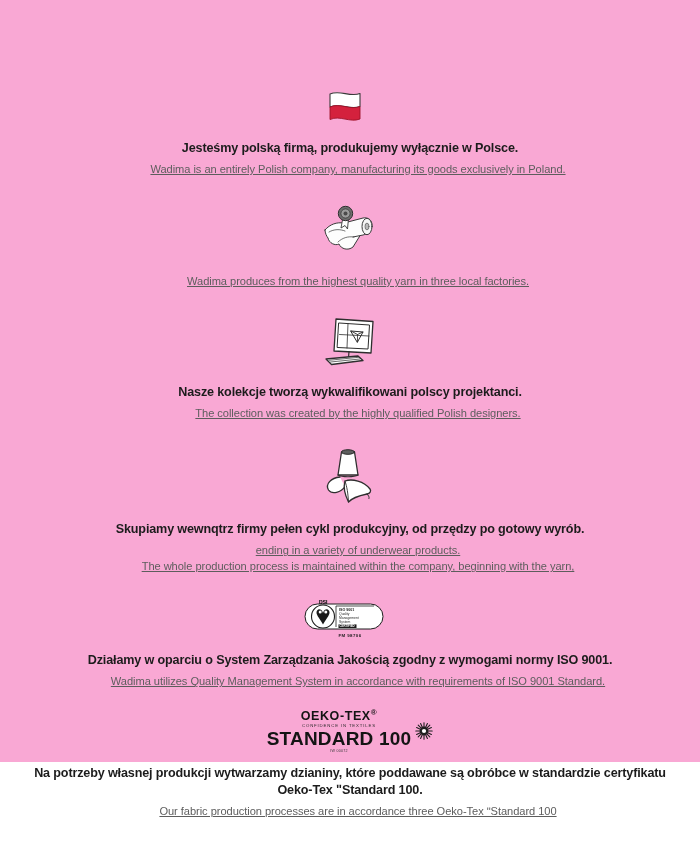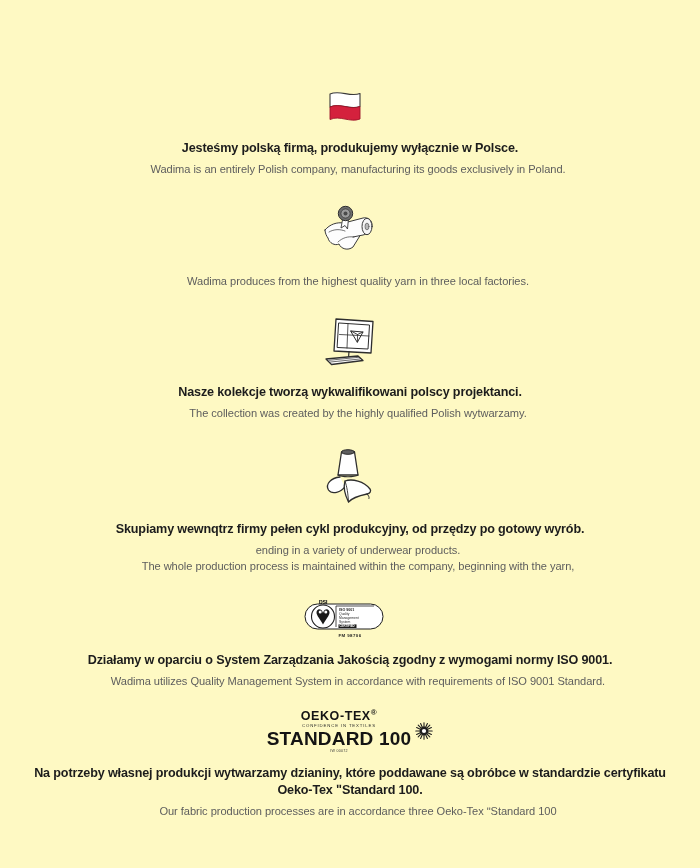--- a/index.html
+++ b/index.html
@@ -9,22 +9,22 @@
   }
   body {
     width: 700px;
     height: 868px;
     font-family: "Liberation Sans", sans-serif;
     color: #1a1a1a;
     overflow: hidden;
   }
   .page {
     width: 700px;
-    height: 868px;
-    background: #fef9c3;
+    height: 762px;
+    background: #f9a8d4;
     position: relative;
     box-sizing: border-box;
     padding-top: 86px;
   }
   .feature {
     width: 100%;
     display: flex;
     flex-direction: column;
     align-items: center;
     text-align: center;
@@ -44,20 +44,21 @@
     margin: 0;
     padding: 0 26px;
   }
   .feature-sub {
     font-size: 11.1px;
     color: #5d5d5d;
     line-height: 1.45;
     margin: 4px 0 0 16px;
     padding: 0 40px;
     letter-spacing: -0.05px;
+    text-decoration: underline;
   }
   .feature-sub .line { display: block; }
 
   
   #feature-0 { margin-bottom: 0; }
   #feature-0 .feature-icon { height: 42px; margin-bottom: 12px; }
   #feature-1 { margin-top: 27px; }
   #feature-1 .feature-icon { height: 52px; margin-bottom: 13px; }
   #feature-2 { margin-top: 26px; }
   #feature-2 .feature-icon { height: 56px; margin-bottom: 13px; }
@@ -190,21 +191,21 @@
           <path d="M32 36.5 L31.5 43" stroke-width="1.2"></path>
 
           <path d="M9 44 L41 41 L46 45.5 L14.5 49.5 Z" fill="#ffffff"></path>
           <path d="M12 45.3 L41.5 42.3" stroke-width="0.7"></path>
           <path d="M13.5 47 L43 44" stroke-width="0.7"></path>
         </g>
       </svg>
     </div>
     <p class="feature-title">Nasze kolekcje tworzą wykwalifikowani polscy projektanci.</p>
     <p class="feature-sub">
-      <span class="line">The collection was created by the highly qualified Polish wytwarzamy.</span>
+      <span class="line">The collection was created by the highly qualified Polish designers.</span>
     </p>
   </section>
 
   <section class="feature" id="feature-3">
     <div class="feature-icon">
       <svg width="62" height="62" viewBox="0 0 62 62" aria-hidden="true">
         <g fill="none" stroke="#2e2e2e" stroke-width="1.3" stroke-linejoin="round" stroke-linecap="round">
 
           <path d="M22.5 6 L35.5 6 L39 29 L19 29 Z" fill="#ffffff"></path>
 

